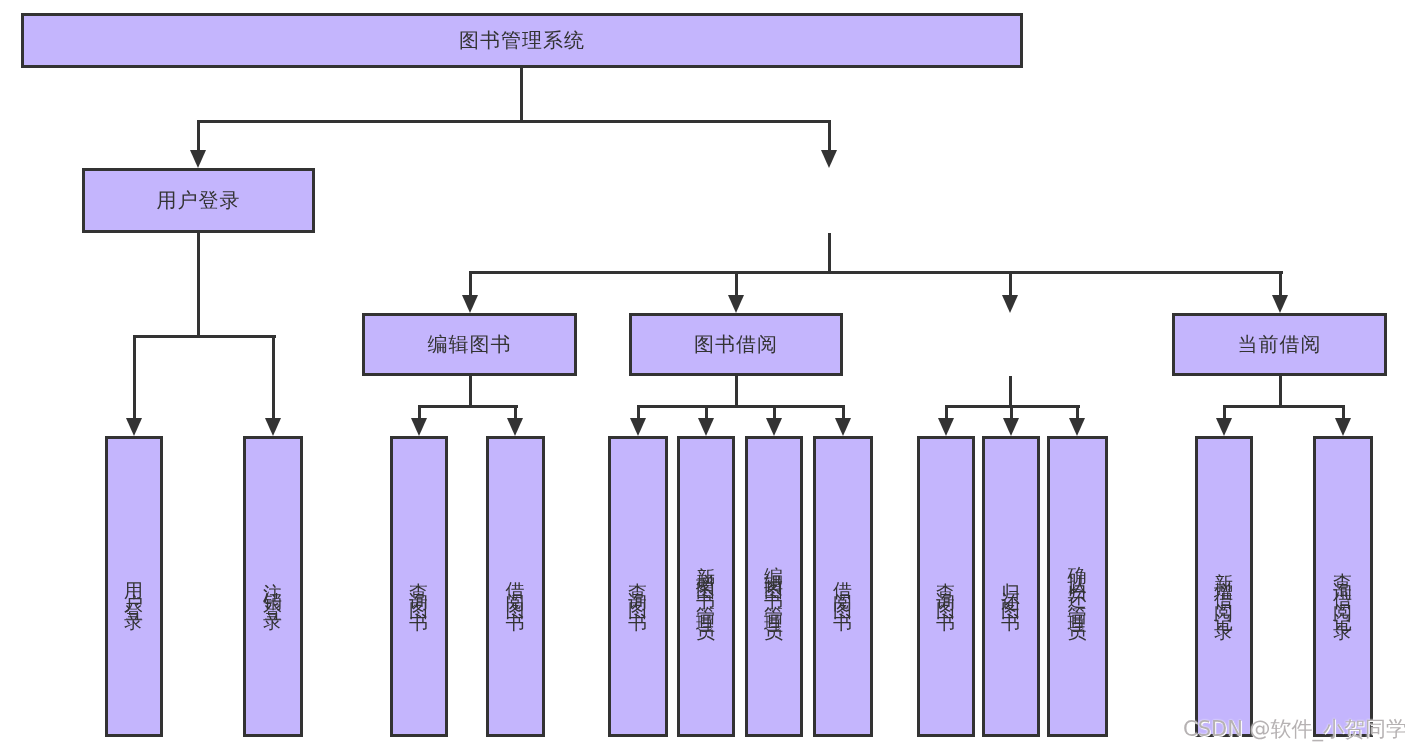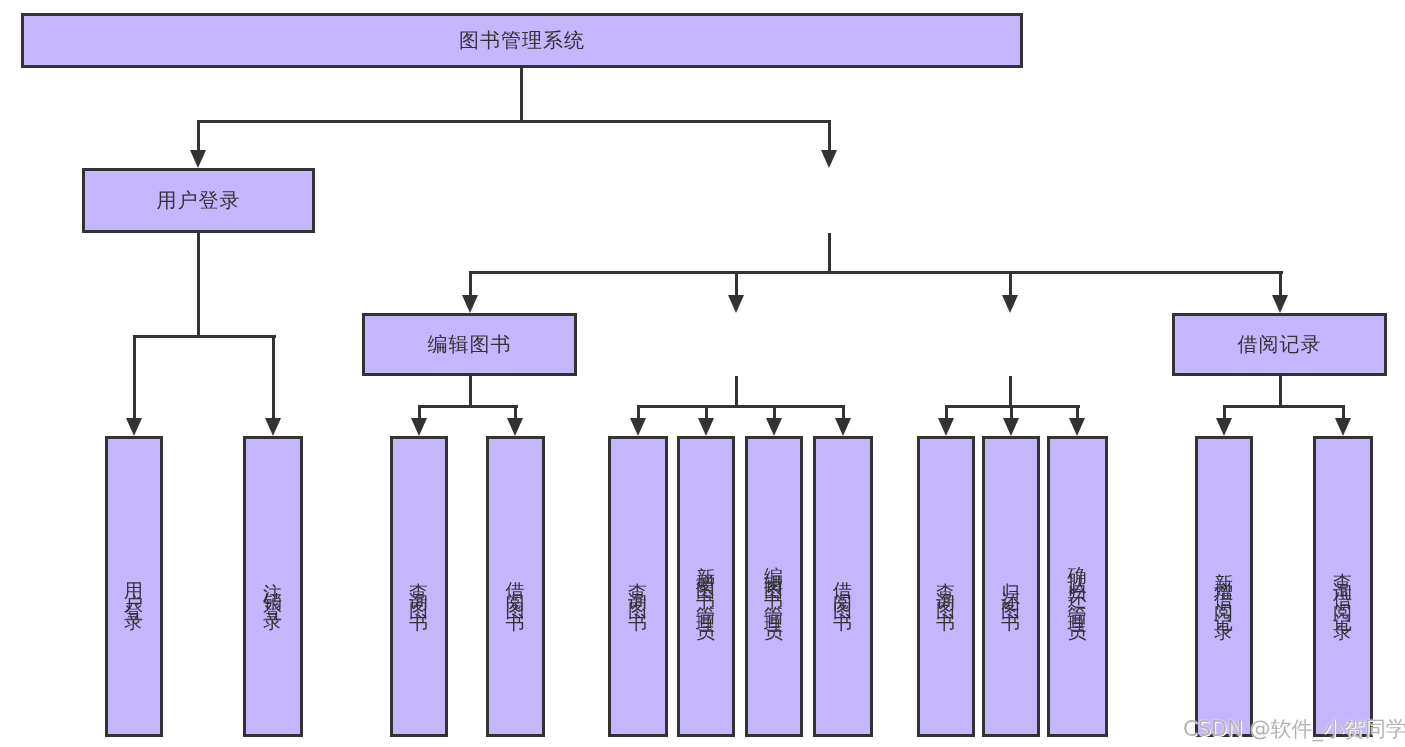--- a/index.html
+++ b/index.html
@@ -115,22 +115,25 @@
     <span class="hlabel">图书管理系统</span>
   </div>
 
   <div class="box" style="left:82px;top:168px;width:233px;height:65px">
     <span class="hlabel">用户登录</span>
   </div>
 
   <div class="box" style="left:362px;top:313px;width:215px;height:63px">
     <span class="hlabel">编辑图书</span>
   </div>
+  <div class="box" style="left:629px;top:313px;width:214px;height:63px">
+    <span class="hlabel">图书借阅</span>
+  </div>
   <div class="box" style="left:1172px;top:313px;width:215px;height:63px">
-    <span class="hlabel">借阅记录</span>
+    <span class="hlabel">当前借阅</span>
   </div>
 
   <div class="box" style="left:105px;top:436px;width:58px;height:301px">
     <span class="vtext">用户登录</span>
   </div>
   <div class="box" style="left:243px;top:436px;width:60px;height:301px">
     <span class="vtext">注销登录</span>
   </div>
 
   <div class="box" style="left:390px;top:436px;width:58px;height:301px">

